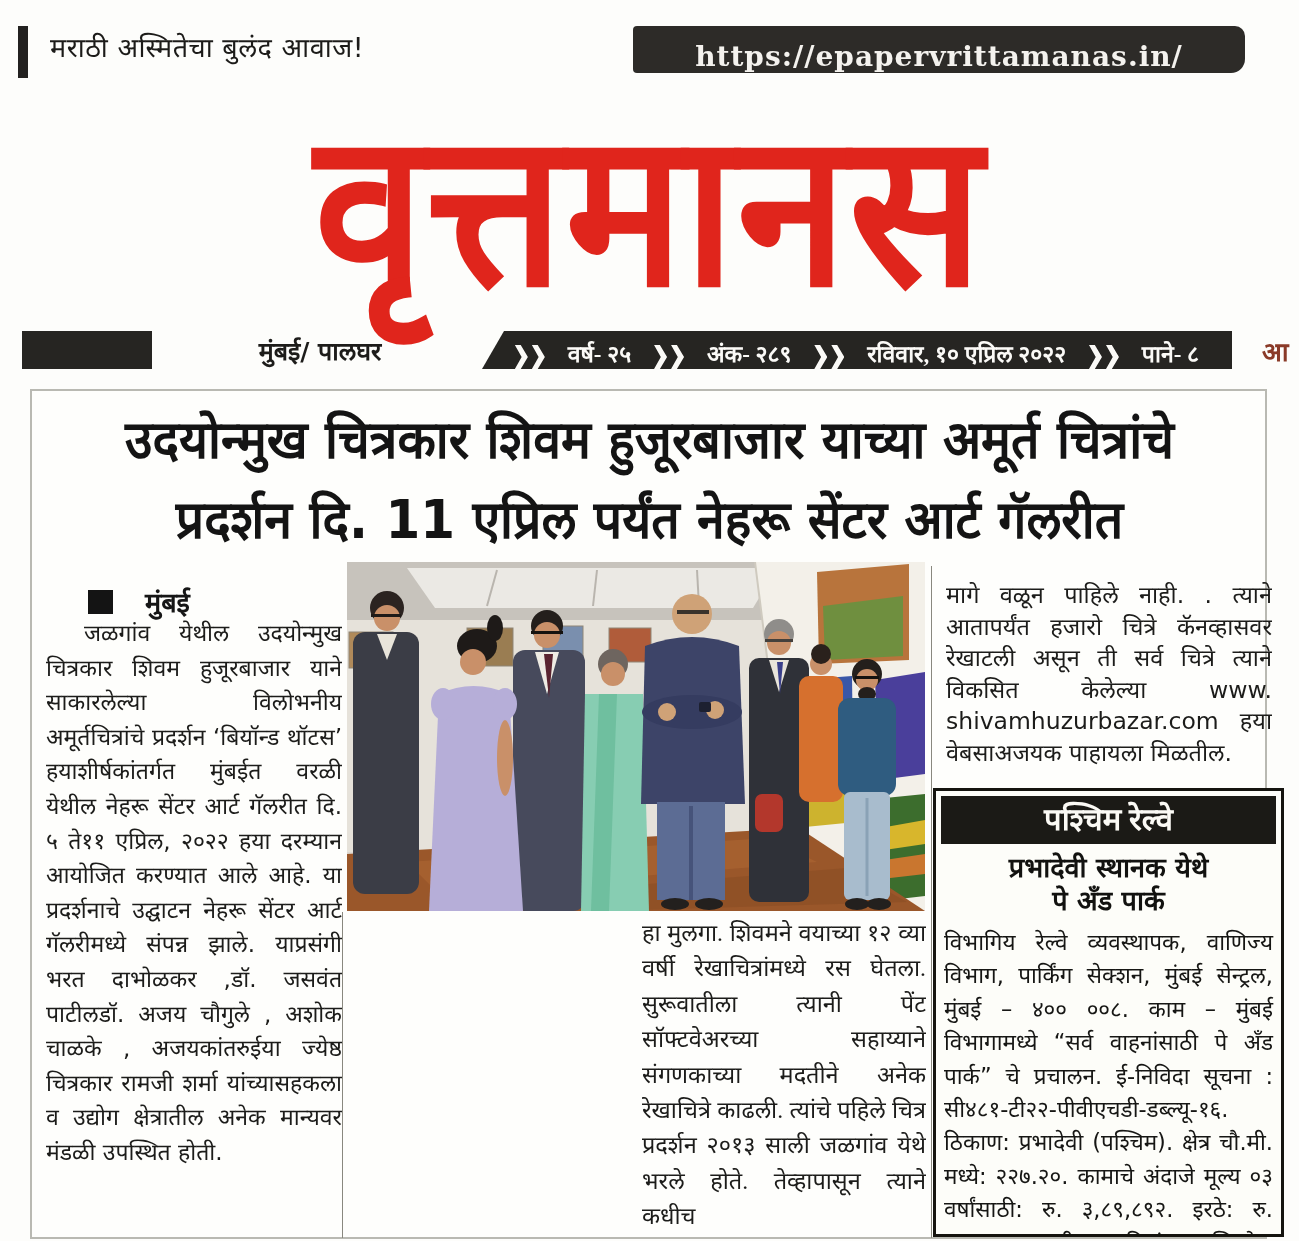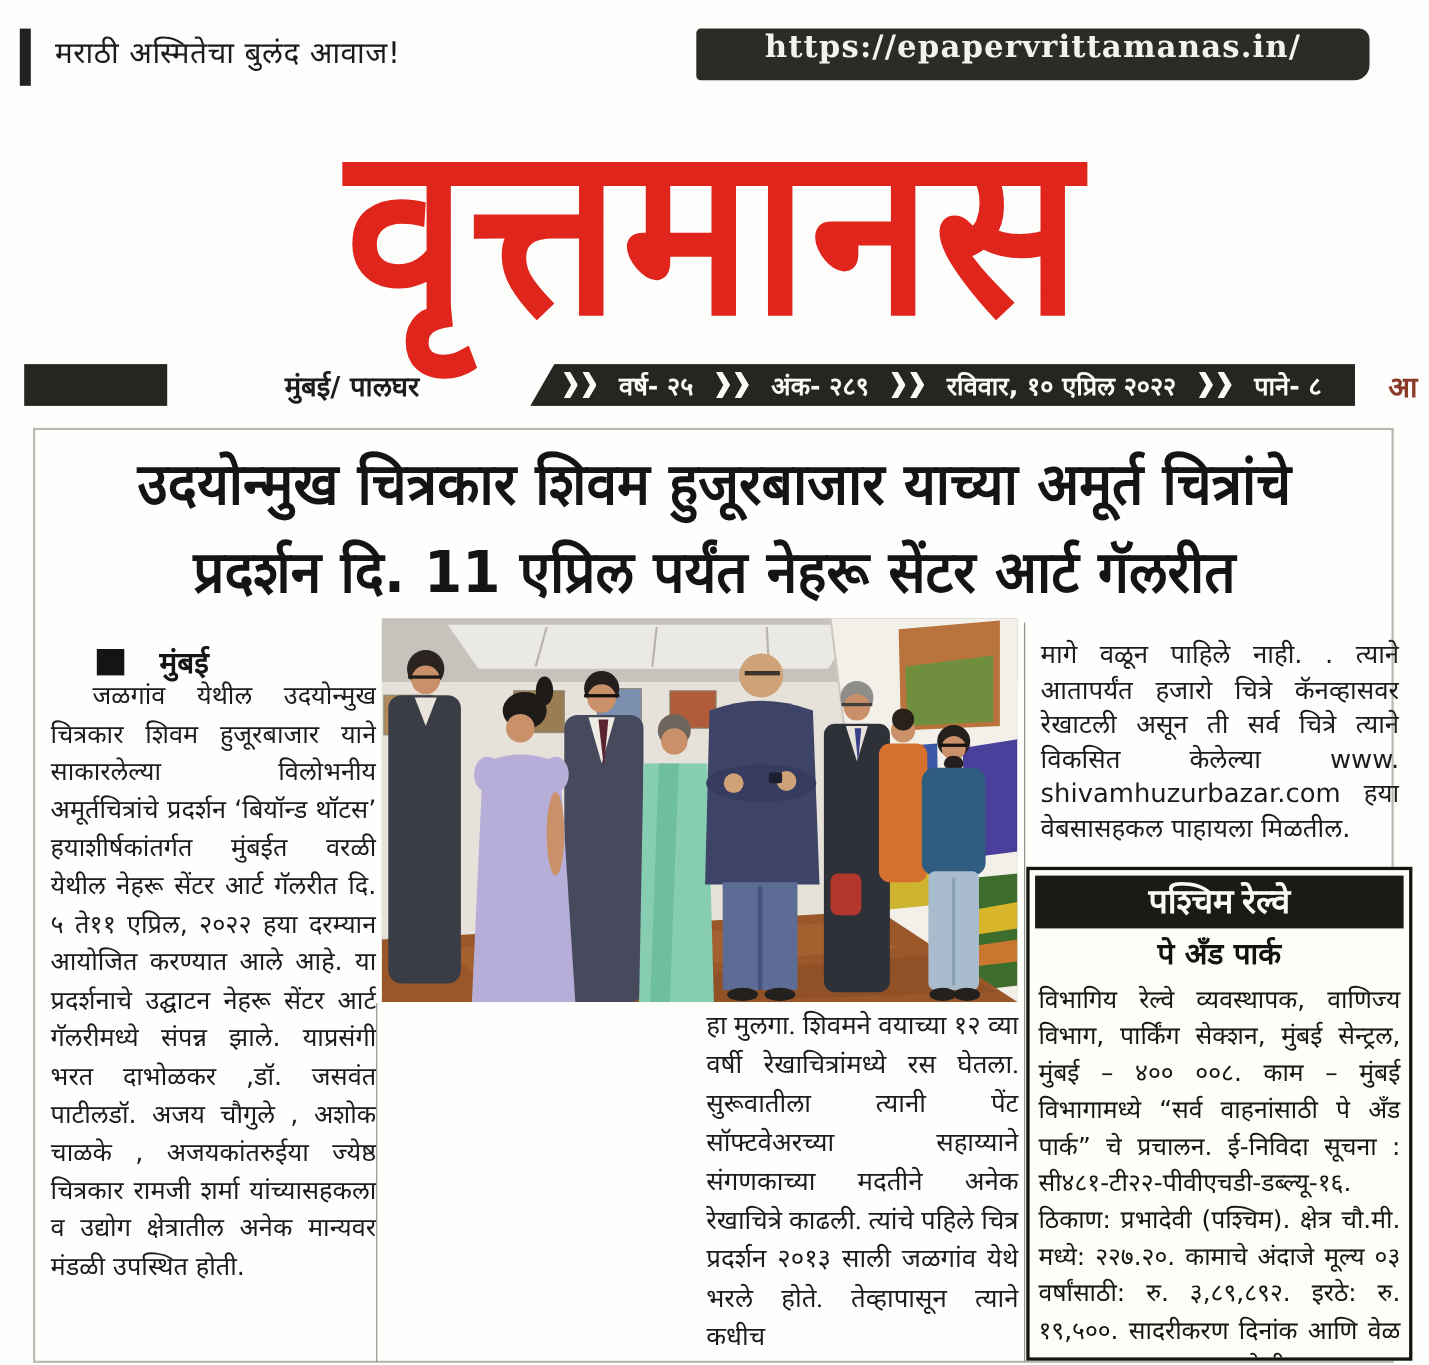--- a/index.html
+++ b/index.html
@@ -5,42 +5,42 @@
   html,body{margin:0;padding:0;background:#e9e8e4;}
   .page{
     position:relative;width:1299px;height:1241px;background:#fdfdfb;
     overflow:hidden;font-family:"DejaVu Sans","Liberation Sans",sans-serif;
   }
   
   .corner-sliver{position:absolute;left:18px;top:26px;width:10px;height:52px;background:#232120;}
   .tagline{position:absolute;left:50px;top:28px;font-size:27px;font-weight:normal;color:#1c1b19;letter-spacing:.5px;}
   .url-box{
     position:absolute;left:633px;top:26px;width:612px;height:47px;background:#2d2b28;
-    border-radius:4px 10px 14px 4px;display:flex;align-items:flex-start;justify-content:center;
+    border-radius:4px 10px 14px 4px;display:flex;align-items:flex-end;justify-content:center;
   }
   .url-box span{color:#f4f2ee;font-family:"DejaVu Serif","Liberation Serif",serif;font-weight:bold;font-size:28px;letter-spacing:1px;}
   .masthead{
     position:absolute;left:34px;top:74px;width:1231px;height:266px;
     display:flex;align-items:flex-start;justify-content:center;overflow:visible;
   }
   .masthead span{
     font-size:198px;line-height:252px;font-weight:bold;color:#e0251c;white-space:nowrap;
     transform:scaleY(1.08);transform-origin:top center;letter-spacing:2px;
   }
   
   .edition-bar{position:absolute;left:0;top:331px;width:1299px;height:38px;}
   .eb-black-left{position:absolute;left:22px;top:0;width:130px;height:38px;background:#262522;}
   .eb-edition{
     position:absolute;left:170px;top:0;width:300px;height:38px;display:flex;align-items:center;justify-content:center;
     font-size:25px;font-weight:bold;color:#1d1c1a;
   }
   .eb-main{
     position:absolute;left:482px;top:0;width:750px;height:38px;background:#262522;
     clip-path:polygon(22px 0,100% 0,100% 100%,0 100%);
-    display:flex;align-items:center;justify-content:space-evenly;padding:0 10px;box-sizing:border-box;
+    display:flex;align-items:flex-end;justify-content:space-evenly;padding:0 10px;box-sizing:border-box;font-family:Liberation Serif, serif;
   }
   .eb-main .item{color:#fbfaf7;font-size:23px;font-weight:bold;white-space:nowrap;}
   .chevs{display:inline-flex;gap:4px;align-items:center;}
   .chev{
     display:inline-block;width:13px;height:24px;background:#fbfaf7;
     clip-path:polygon(0 0,45% 0,100% 50%,45% 100%,0 100%,52% 50%);
   }
   .eb-right-partial{position:absolute;left:1262px;top:2px;font-size:26px;font-weight:bold;color:#8a3a28;}
   
   .article-card{
@@ -228,26 +228,27 @@
       <circle cx="368" cy="148" r="9" fill="#cfa277"></circle>
       <rect x="352" y="140" width="12" height="10" rx="2" fill="#1d2030"></rect>
       <rect x="310" y="240" width="68" height="98" fill="#5c6c94"></rect>
       <line x1="344" y1="244" x2="344" y2="338" stroke="#46537a" stroke-width="4"></line>
       <ellipse cx="328" cy="342" rx="14" ry="6" fill="#23201e"></ellipse>
       <ellipse cx="362" cy="342" rx="14" ry="6" fill="#23201e"></ellipse>
     </svg>
   </div>
 
   <div class="bodytext col3">हा मुलगा. शिवमने वयाच्या १२ व्या वर्षी रेखाचित्रांमध्ये रस घेतला. सुरूवातीला त्यानी पेंट सॉफ्टवेअरच्या सहाय्याने संगणकाच्या मदतीने अनेक रेखाचित्रे काढली. त्यांचे पहिले चित्र प्रदर्शन २०१३ साली जळगांव येथे भरले होते. तेव्हापासून त्याने कधीच</div>
-  <div class="bodytext col4">मागे वळून पाहिले नाही. . त्याने आतापर्यंत हजारो चित्रे कॅनव्हासवर रेखाटली असून ती सर्व चित्रे त्याने विकसित केलेल्या www. shivamhuzurbazar.com हया वेबसासहकल पाहायला मिळतील.</div>
+  <div class="bodytext col4">मागे वळून पाहिले नाही. . त्याने आतापर्यंत हजारो चित्रे कॅनव्हासवर रेखाटली असून ती सर्व चित्रे त्याने विकसित केलेल्या www. shivamhuzurbazar.com हया वेबसाअजयक पाहायला मिळतील.</div>
 
   <div class="vdiv d1"></div>
   <div class="vdiv d2"></div>
 
   <div class="ad-box">
     <div class="ad-header">पश्चिम रेल्वे</div>
     <div class="ad-sub">
+      <div>प्रभादेवी स्थानक येथे</div>
       <div>पे अँड पार्क</div>
     </div>
     <div class="ad-body">विभागिय रेल्वे व्यवस्थापक, वाणिज्य विभाग, पार्किंग सेक्शन, मुंबई सेन्ट्रल, मुंबई – ४०० ००८. काम – मुंबई विभागामध्ये “सर्व वाहनांसाठी पे अँड पार्क” चे प्रचालन. ई-निविदा सूचना : सी४८१-टी२२-पीवीएचडी-डब्ल्यू-१६. ठिकाण: प्रभादेवी (पश्चिम). क्षेत्र चौ.मी. मध्ये: २२७.२०. कामाचे अंदाजे मूल्य ०३ वर्षांसाठी: रु. ३,८९,८९२. इरठे: रु. १९,५००. सादरीकरण दिनांक आणि वेळ पासून: ०७.०४.२०२२ रोजी १६.०० वा. पासून ०२.०५.२०२२ रोजी १५.०० वा. पर्यंत. उघडण्याचा दिनांक आणि</div>
   </div>
 
 </div>
 
 </body></html>

